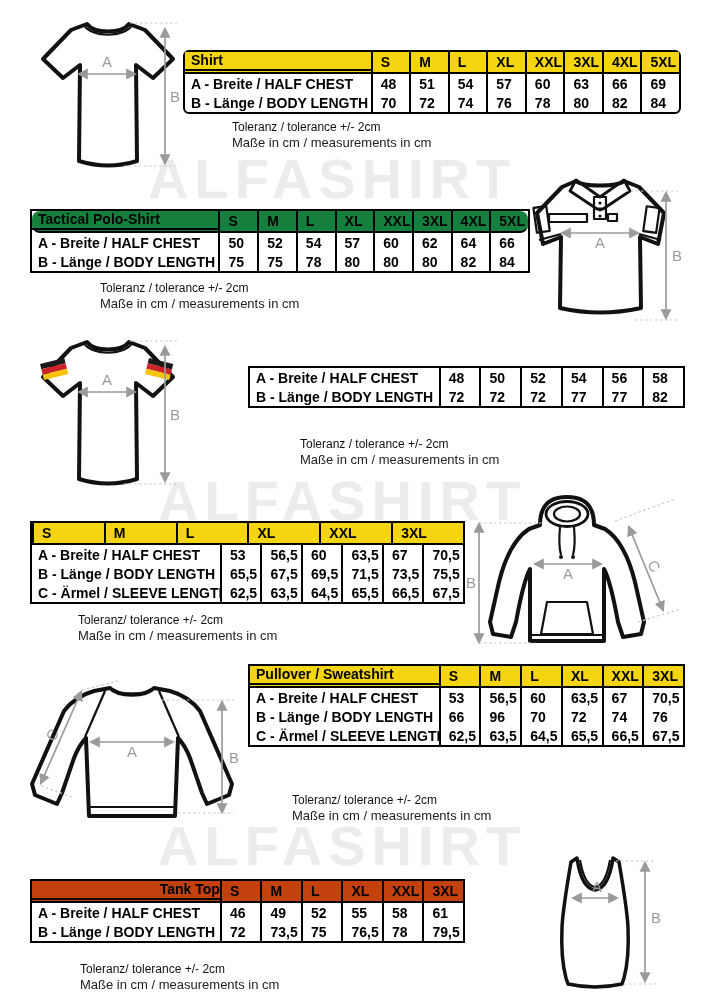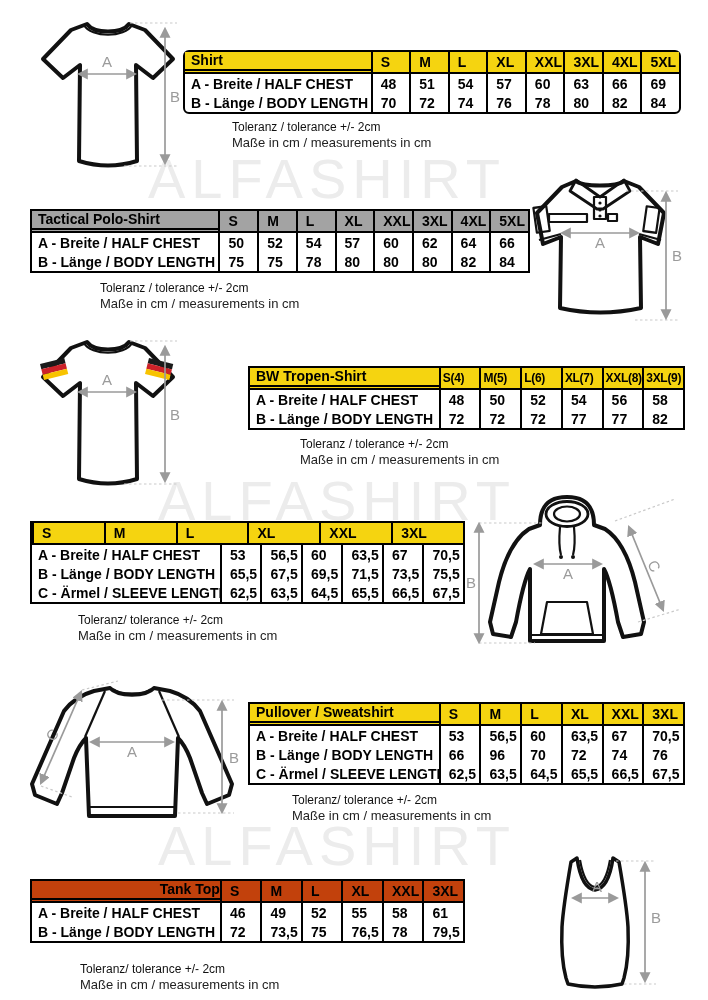--- a/index.html
+++ b/index.html
@@ -1,18 +1,18 @@
 <!DOCTYPE html>
 <html><head>
 <meta charset="utf-8">
 <style>
   html,body{margin:0;padding:0;background:#fff;}
   .page{position:relative;width:708px;height:1000px;background:#fff;overflow:hidden;
         font-family:"Liberation Sans",sans-serif;}
-  .wm{position:absolute;z-index:0;font-weight:normal;font-size:56px;letter-spacing:6px;
+  .wm{position:absolute;z-index:0;font-weight:bold;font-size:56px;letter-spacing:6px;
       color:#ececec;white-space:nowrap;}
   .tbl{position:absolute;z-index:2;border:2.5px solid #000;background:#fff;box-sizing:border-box;}
   .trow{display:flex;height:19px;align-items:stretch;}
   .trow.head{height:20px;border-bottom:2.5px solid #000;}
   .tcell{display:flex;align-items:center;overflow:hidden;box-sizing:border-box;}
   .tcell span{font-weight:bold;font-size:14px;color:#000;white-space:nowrap;}
   .tcell.size{flex:1;border-left:2px solid #000;}
   .tcell.size span{padding-left:8px;}
   .tcell.size.long span{padding-left:2px;font-size:12px;letter-spacing:-0.3px;}
   .tcell.label span{padding-left:6px;}
@@ -28,21 +28,21 @@
   .det{fill:none;stroke:#111;stroke-width:2.2;stroke-linejoin:round;}
   .det3{fill:none;stroke:#111;stroke-width:2.8;stroke-linejoin:round;}
   .arr{stroke:#9a9a9a;stroke-width:1.7;fill:none;}
   .dot{stroke:#c9c9c9;stroke-width:1.2;stroke-dasharray:2.5 2.5;fill:none;}
   .albl{fill:#9b9b9b;font-size:15px;font-family:"Liberation Sans",sans-serif;}
   
   .d-tee1{left:28px;top:12px;}   .t-0{left:183px;top:50px;width:498px;border-radius:6px;}  .n-0{left:232px;top:120px;}
   .t-1{left:30px;top:209px;width:500px;} .n-1{left:100px;top:281px;} .d-polo{left:533px;top:167px;}
   .d-tee2{left:28px;top:330px;}  .t-2{left:248px;top:366px;width:437px;} .n-2{left:300px;top:437px;}
   .t-3{left:30px;top:521px;width:435px;} .n-3{left:78px;top:613px;}  .d-hood{left:463px;top:494px;}
-  .d-sweat{left:12px;top:676px;} .t-4{left:248px;top:702px;width:437px;} .n-4{left:292px;top:793px;}
+  .d-sweat{left:12px;top:676px;} .t-4{left:248px;top:664px;width:437px;} .n-4{left:292px;top:793px;}
   .t-5{left:30px;top:879px;width:435px;} .n-5{left:80px;top:962px;}  .d-tank{left:540px;top:853px;}
   .wm1{left:148px;top:146px;} .wm2{left:158px;top:468px;} .wm3{left:158px;top:813px;}
 </style>
 </head>
 <body>
 
 <div class="page">
 
   <div class="wm wm1">ALFASHIRT</div>
   <div class="wm wm2">ALFASHIRT</div>
@@ -153,21 +153,21 @@
           <span>84</span>
         </div>
       </div>
     </div>
   <div class="note n-0">
     <div class="l1">Toleranz / tolerance +/- 2cm</div>
     <div class="l2">Maße in cm / measurements in cm</div>
   </div>
 
   <div class="tbl t-1 cols8">
-      <div class="trow head" style="background: #a3a3a3;">
+      <div class="trow head" style="background: #15803d; border-radius: 8px;">
         <div class="tcell label">
           <span class="u">Tactical Polo-Shirt</span>
         </div>
         <div class="tcell size">
           <span>S</span>
         </div>
         <div class="tcell size">
           <span>M</span>
         </div>
         <div class="tcell size">
@@ -301,43 +301,20 @@
     <g>
       <line class="dot" x1="102" y1="11" x2="149" y2="11"></line>
       <line class="dot" x1="96" y1="154" x2="149" y2="154"></line>
       <line class="arr" x1="51" y1="62" x2="107" y2="62" marker-start="url(#ah3)" marker-end="url(#ah3)"></line>
       <line class="arr" x1="137" y1="17" x2="137" y2="151" marker-start="url(#ah3)" marker-end="url(#ah3)"></line>
       <text class="albl" x="79" y="55" text-anchor="middle">A</text>
       <text class="albl" x="142" y="90">B</text>
     </g>
   </svg>
   <div class="tbl t-2 cols6">
-      <div class="trow head" style="background: rgb(245, 212, 16);">
-        <div class="tcell label">
-          <span class="u">BW Tropen-Shirt</span>
-        </div>
-        <div class="tcell size long">
-          <span>S(4)</span>
-        </div>
-        <div class="tcell size long">
-          <span>M(5)</span>
-        </div>
-        <div class="tcell size long">
-          <span>L(6)</span>
-        </div>
-        <div class="tcell size long">
-          <span>XL(7)</span>
-        </div>
-        <div class="tcell size long">
-          <span>XXL(8)</span>
-        </div>
-        <div class="tcell size long">
-          <span>3XL(9)</span>
-        </div>
-      </div>
       <div class="trow">
         <div class="tcell label">
           <span>A -  Breite / HALF CHEST</span>
         </div>
         <div class="tcell size">
           <span>48</span>
         </div>
         <div class="tcell size">
           <span>50</span>
         </div>

